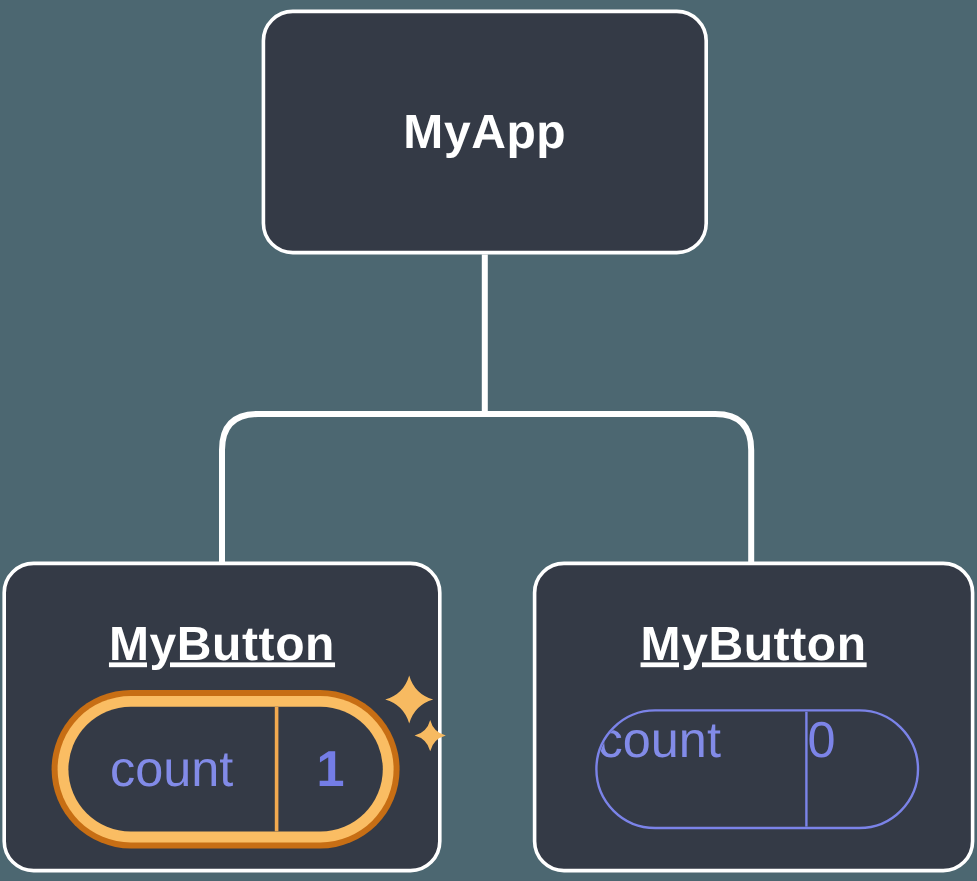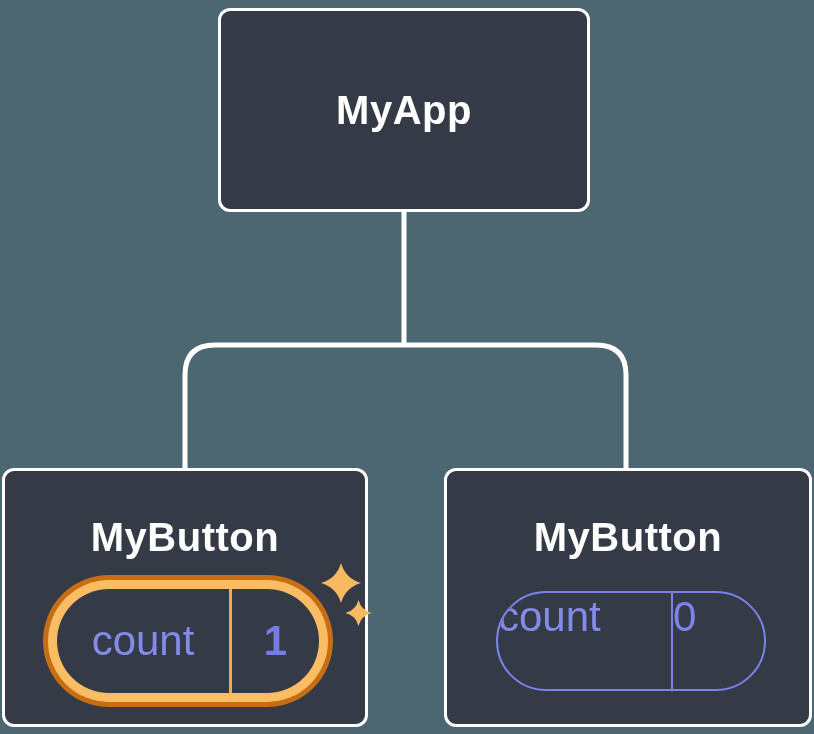--- a/index.html
+++ b/index.html
@@ -17,21 +17,21 @@
   .connectors {
     position: absolute;
     left: 0; top: 0;
     width: 814px; height: 734px;
   }
   .node {
     position: absolute;
     box-sizing: border-box;
     background: #343A46;
     border: 3px solid #FFFFFF;
-    border-radius: 12px;
+    border-radius: 26px;
   }
   .node-root {
     left: 218px; top: 8px;
     width: 372px; height: 204px;
     display: flex;
     align-items: center;
     justify-content: center;
   }
   .node-child-left  { left: 2px;   top: 468px; width: 366px; height: 259px; }
   .node-child-right { left: 444px; top: 468px; width: 368px; height: 259px; }
@@ -39,20 +39,21 @@
     color: #FFFFFF;
     font-size: 40px;
     font-weight: bold;
     letter-spacing: 0.5px;
   }
   .child-title {
     position: absolute;
     left: 0; top: 44px;
     width: 100%;
     text-align: center;
+    text-decoration: underline;
   }
   
   .pill-ring {
     position: absolute;
     left: 38px; top: 104px;
     width: 290px; height: 132px;
     box-sizing: border-box;
     background: #C76E14;
     border-radius: 999px;
     padding: 5px;

